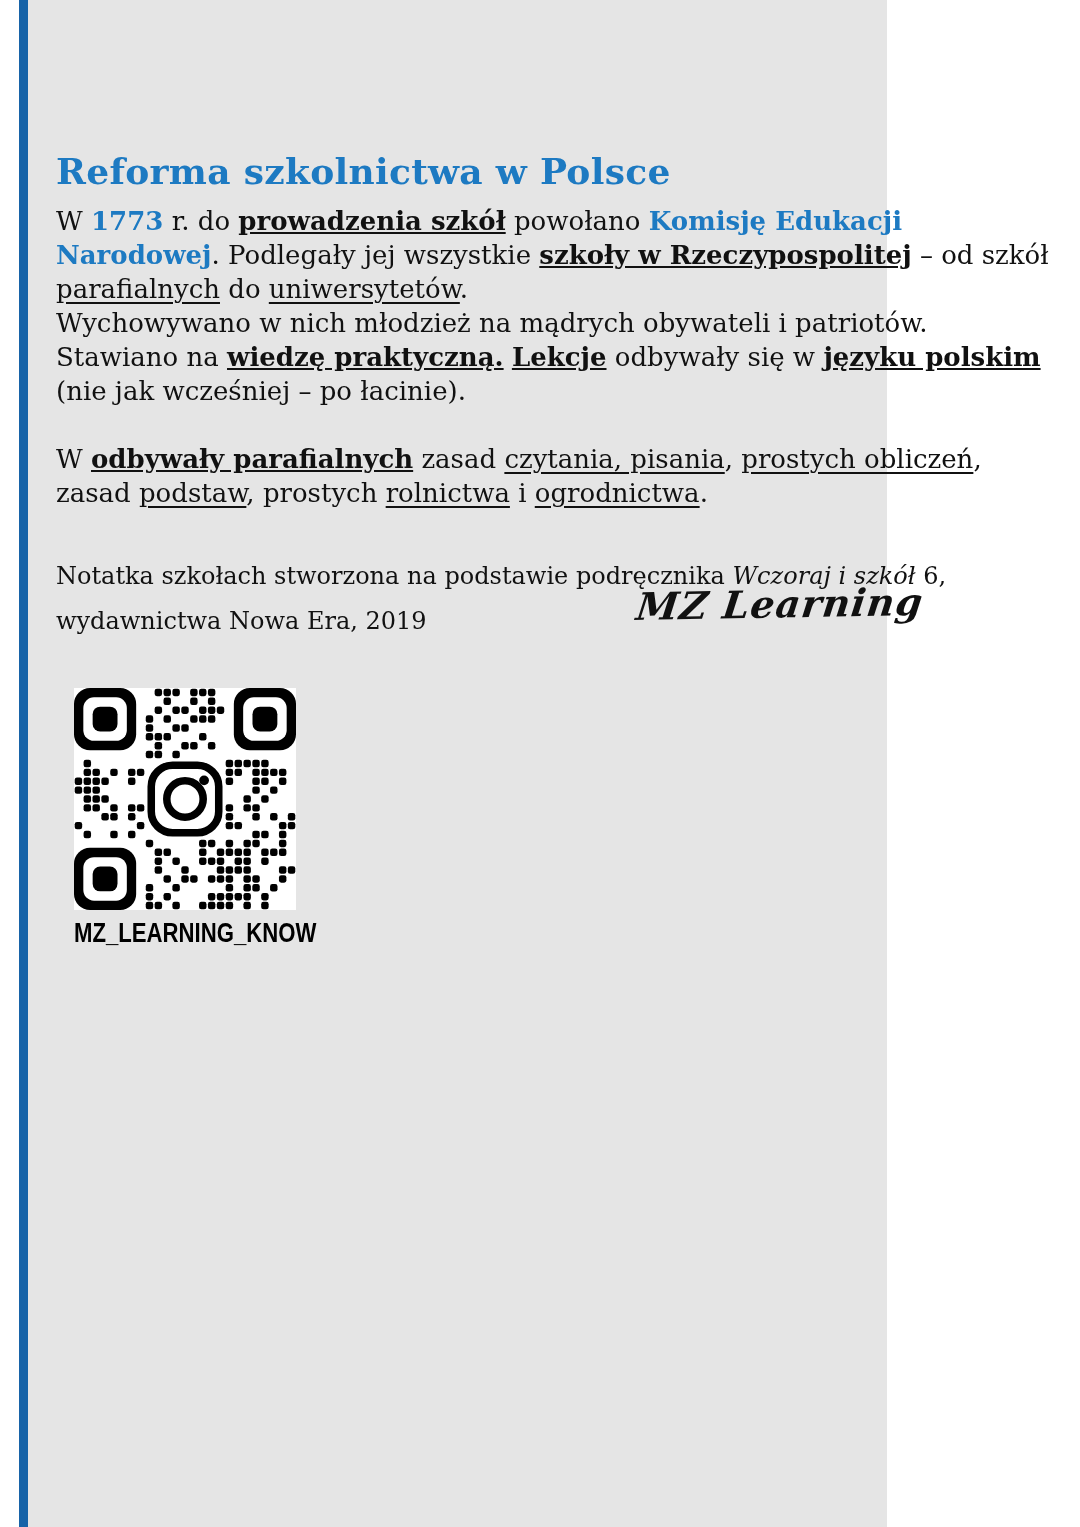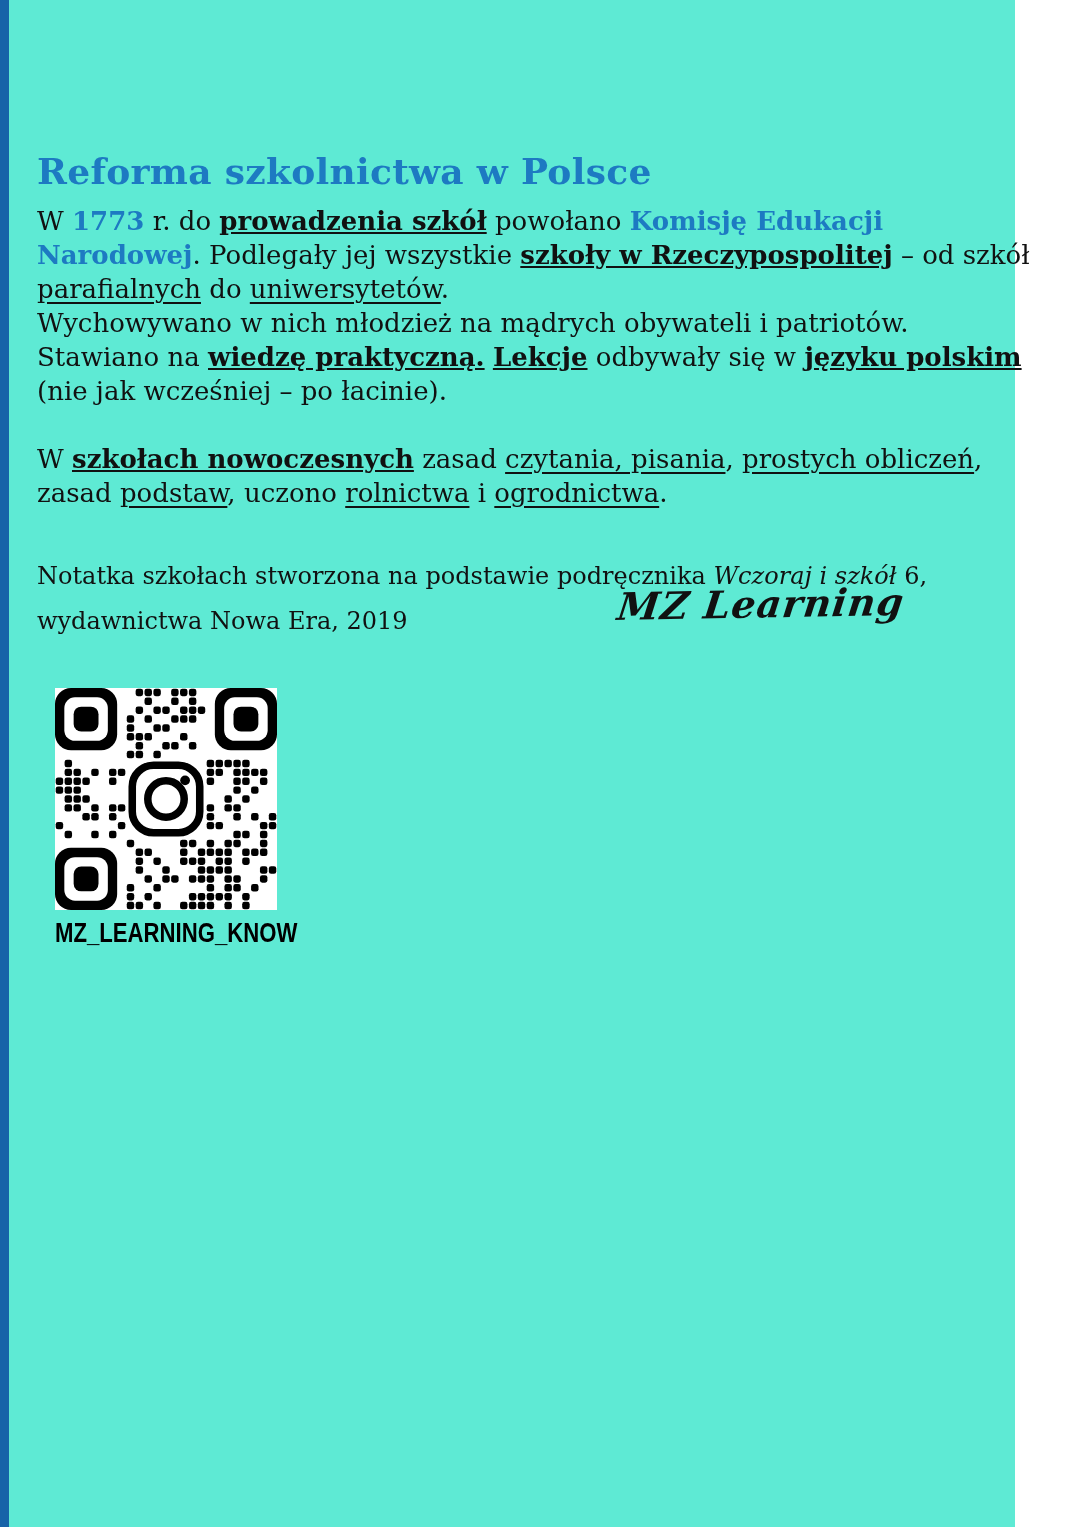--- a/index.html
+++ b/index.html
@@ -4,21 +4,21 @@
 <style>
   * { margin:0; padding:0; box-sizing:border-box; }
   html,body { background:#ffffff; }
   body {
     width:1080px; height:1527px;
     font-family:"DejaVu Serif", serif;
     color:#111111;
     position:relative;
     overflow:hidden;
   }
-  .page { position:relative; width:1015px; height:1527px; background:#5eead4; }
+  .page { position:relative; width:868px; height:1527px; background:#e5e5e5;margin-left:19px; }
   .stripe { position:absolute; left:0; top:0; width:9px; height:100%; background:#1763a8; }
   .content { position:absolute; left:37px; top:150px; width:1008px; }
 
   h1.title {
     font-size:36px;
     font-weight:bold;
     color:var(--blue, #1d7ac2);
     margin-bottom:12px;
     letter-spacing:0.3px;
   }
@@ -68,21 +68,21 @@
 </head>
 <body>
 
 <div class="page">
   <div class="stripe" style="background: rgb(23, 99, 168);"></div>
 
   <div class="content">
     <h1 class="title">Reforma szkolnictwa w Polsce</h1>
 
     <p class="body"><span>W </span><span class="bb">1773</span><span> r. do </span><span class="b">prowadzenia szkół</span><span> powołano </span><span class="bb">Komisję Edukacji Narodowej</span><span>. Podlegały jej wszystkie </span><span class="b">szkoły w Rzeczypospolitej</span><span> – od szkół </span><span class="u">parafialnych</span><span> do </span><span class="u">uniwersytetów</span><span>.</span><br><span>Wychowywano w nich młodzież na mądrych obywateli i patriotów.</span><br><span>Stawiano na </span><span class="b">wiedzę praktyczną.</span><span> </span><span class="b">Lekcje</span><span> odbywały się w </span><span class="b">języku polskim</span><span> (nie jak wcześniej – po łacinie).</span></p>
-    <p class="body"><span>W </span><span class="b">szkołach nowoczesnych</span><span> zasad </span><span class="u">czytania, pisania</span><span>, </span><span class="u">prostych obliczeń</span><span>, zasad </span><span class="u">podstaw</span><span>, uczono </span><span class="u">rolnictwa</span><span> i </span><span class="u">ogrodnictwa</span><span>.</span></p>
+    <p class="body"><span>W </span><span class="b">odbywały parafialnych</span><span> zasad </span><span class="u">czytania, pisania</span><span>, </span><span class="u">prostych obliczeń</span><span>, zasad </span><span class="u">podstaw</span><span>, prostych </span><span class="u">rolnictwa</span><span> i </span><span class="u">ogrodnictwa</span><span>.</span></p>
 
     <div class="footer-row">
       <p class="footer"><span>Notatka szkołach stworzona na podstawie podręcznika </span><span class="i">Wczoraj i szkół</span><span> 6,</span><br><span>wydawnictwa Nowa Era, 2019</span></p>
       <div class="signature">MZ Learning</div>
     </div>
 
     <div class="qr-block">
       <div class="qr-wrap">
         <svg id="qr-svg" viewBox="0 0 25 25" xmlns="http://www.w3.org/2000/svg">
             <rect x="0.08" y="10.08" width="0.84" height="0.84" rx="0.26" fill="#000"></rect>

